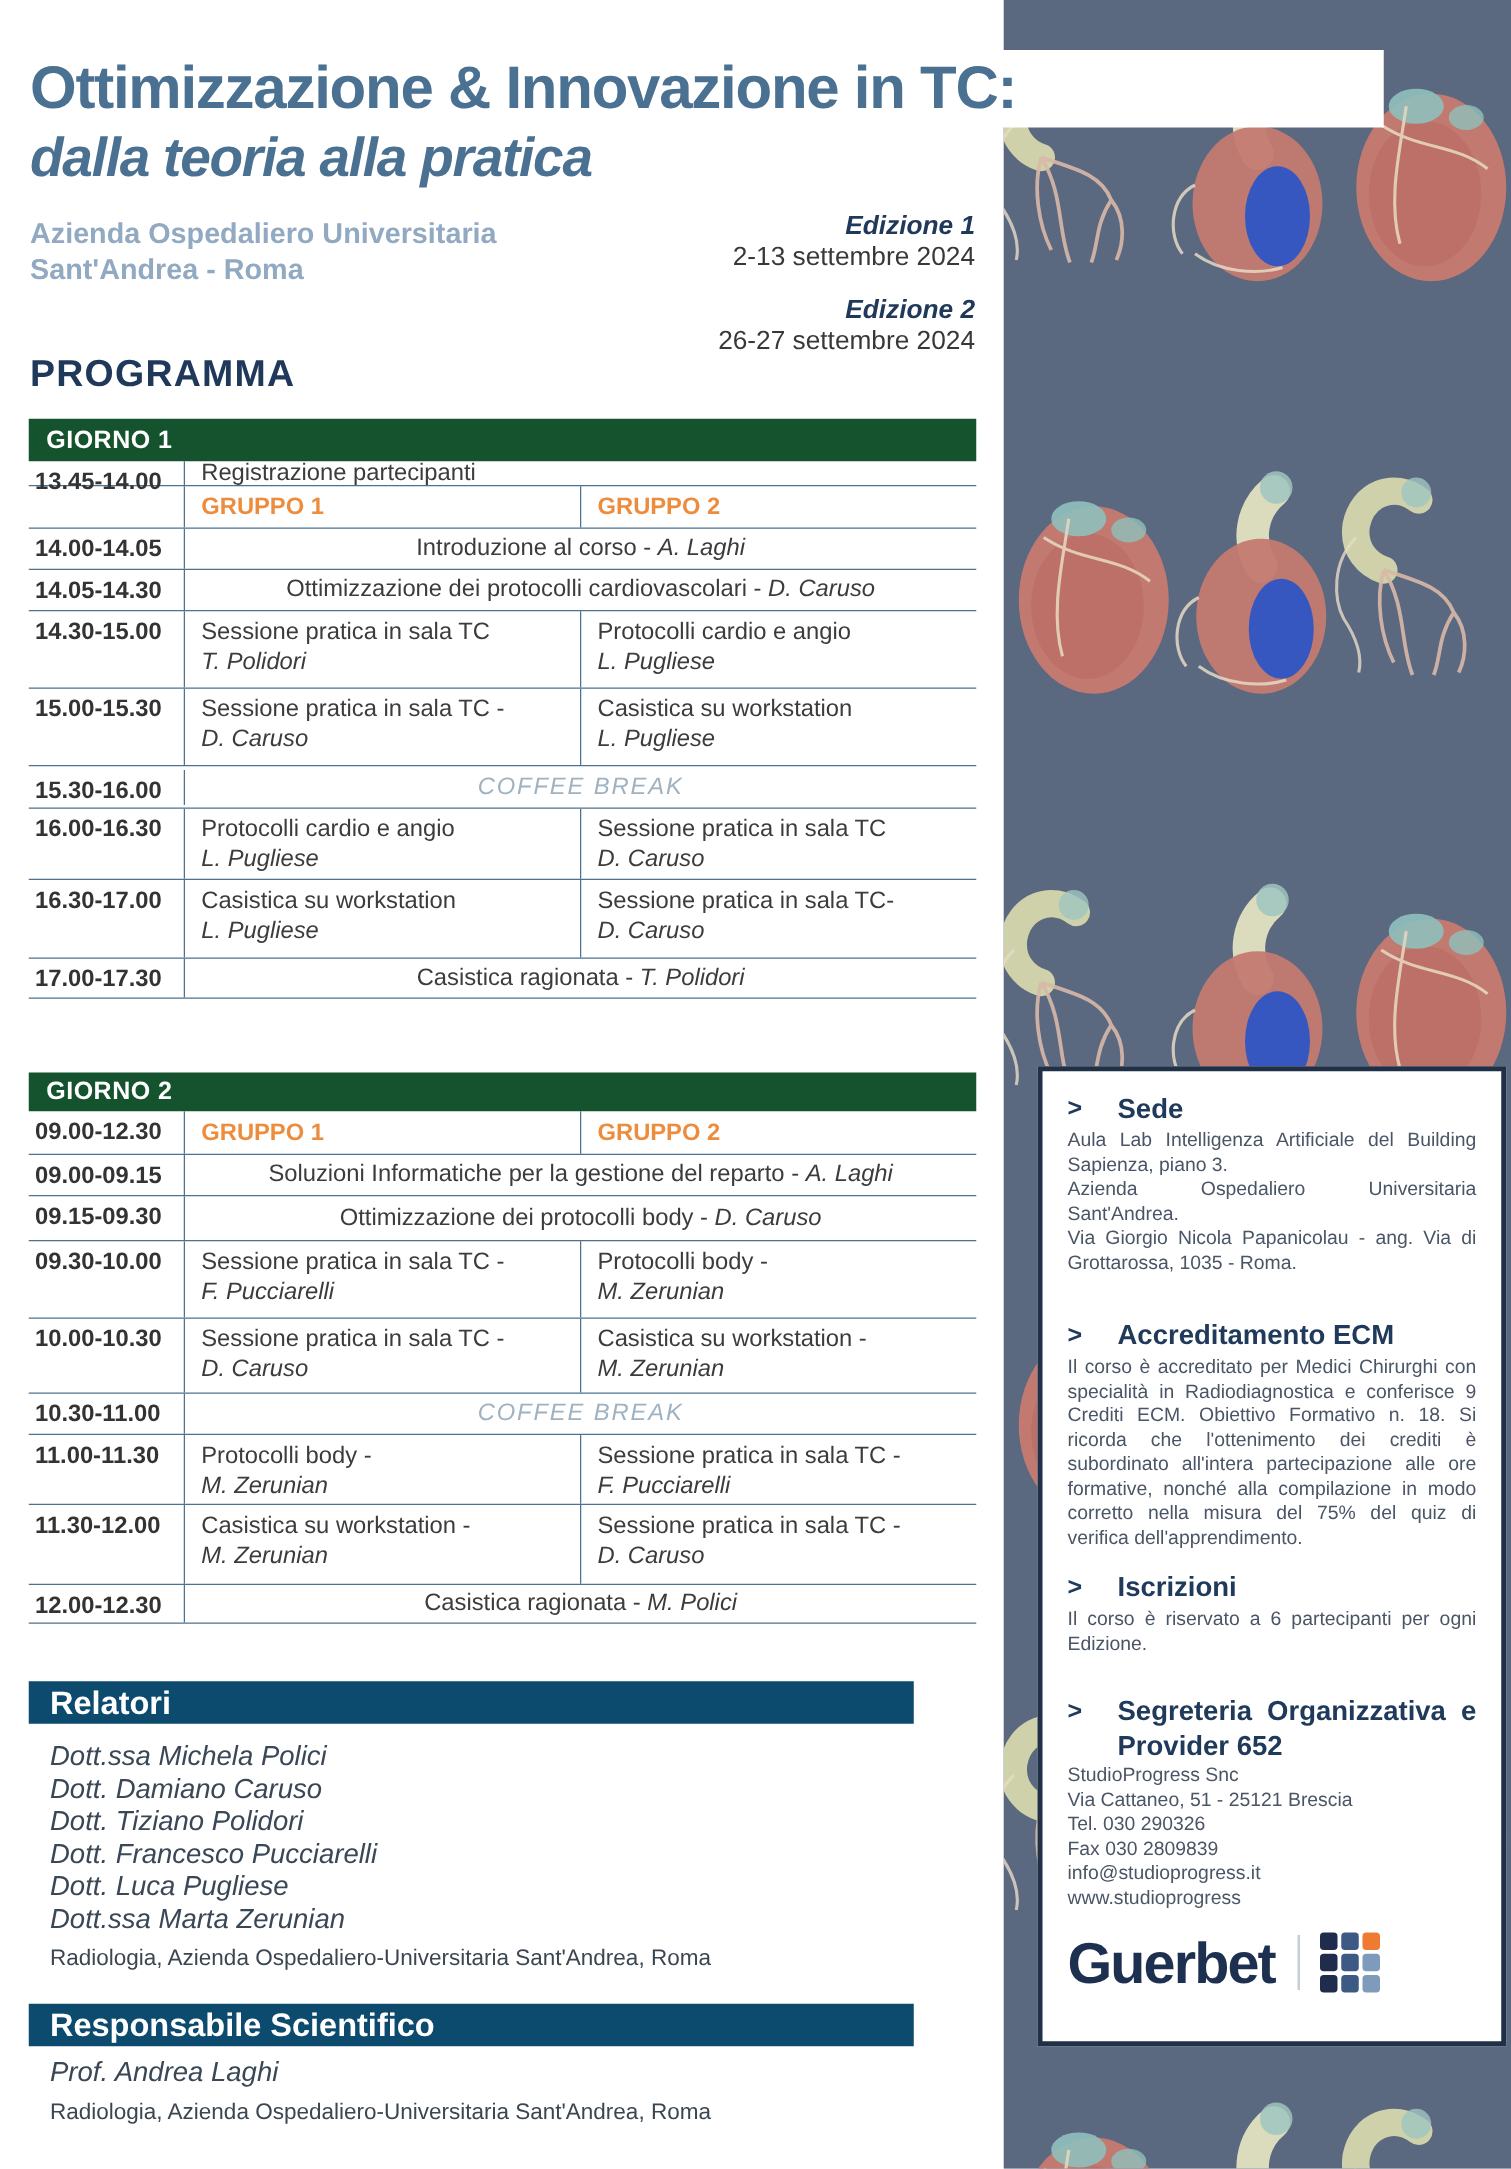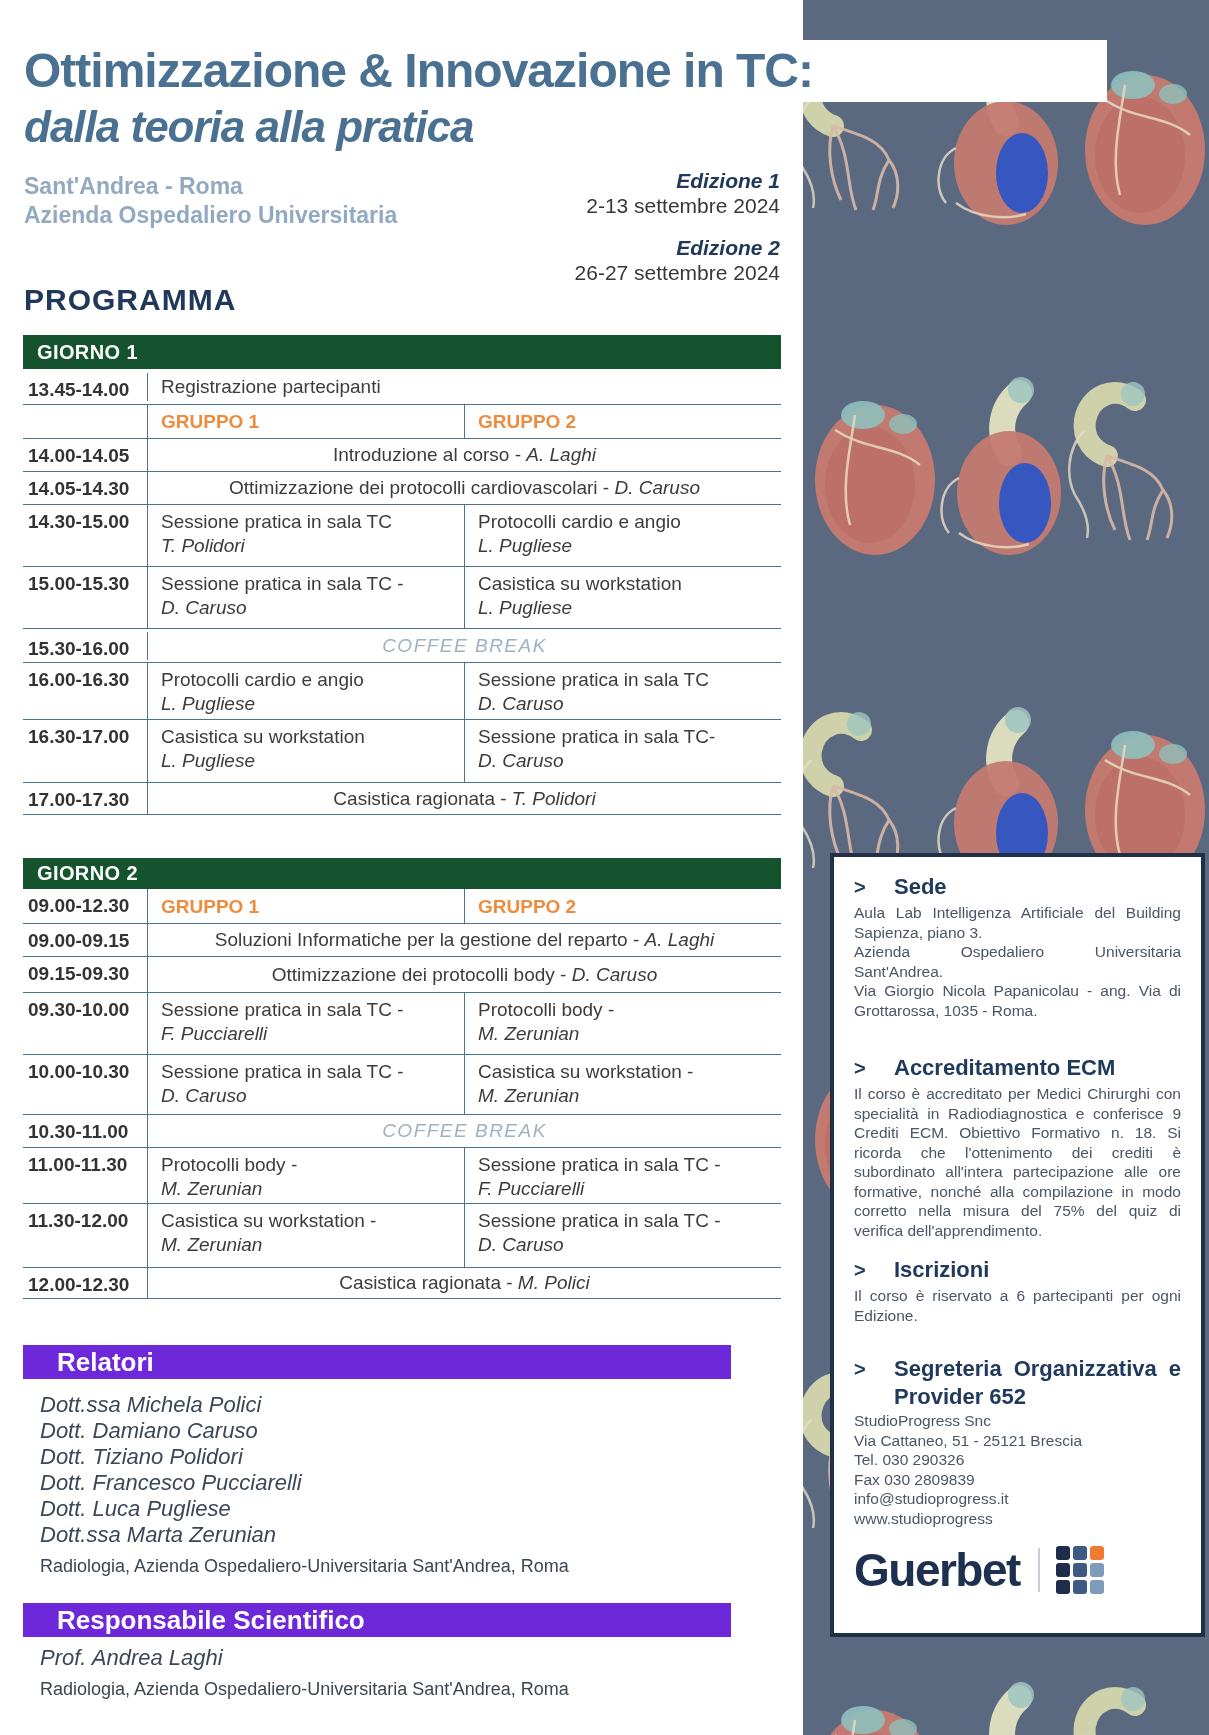--- a/index.html
+++ b/index.html
@@ -33,22 +33,22 @@
   .scell{flex:1;padding:5px 8px 4px 13px;font-size:19px;color:#3C3C3C;line-height:24px;}
   .scell.g1{border-right:1.5px solid #4C7290;}
   .speaker{font-style:italic;}
   .grp{color:#EE8C3E;font-weight:bold;display:flex;align-items:center;}
   .merged{flex:1;display:flex;align-items:center;justify-content:center;font-size:19px;color:#3C3C3C;}
   .merged-left{flex:1;display:flex;align-items:center;padding-left:13px;font-size:19px;color:#3C3C3C;}
   .coffee{font-style:italic;color:#9FB2C2;letter-spacing:1.5px;}
   .sp-in{font-style:italic;}
 
   
-  .section-band{position:absolute;left:23px;width:708px;height:34px;background:#6d28d9;color:#ffffff;
-                font-weight:bold;font-size:26px;line-height:34px;padding-left:34px;box-sizing:border-box;z-index:3;}
+  .section-band{position:absolute;left:23px;width:708px;height:34px;background:#0c4a6e;color:#ffffff;
+                font-weight:bold;font-size:26px;line-height:34px;padding-left:17px;box-sizing:border-box;z-index:3;}
   .names{position:absolute;left:40px;z-index:3;font-size:22px;font-style:italic;color:#3A4756;line-height:26px;}
   .affil{font-style:normal;font-size:18px;color:#3C4650;margin-top:5px;}
 
   
   .info-box{position:absolute;left:830px;top:853px;width:375px;height:784px;background:#ffffff;
             border:4px solid #203147;box-sizing:border-box;padding:16px 20px 0 20px;z-index:4;}
   .ib-head{display:flex;font-weight:bold;color:#203A5C;font-size:22px;line-height:28px;}
   .ib-arrow{flex:0 0 40px;font-size:20px;}
   .ib-head-text{flex:1;text-align:justify;}
   .ib-text{font-size:15.5px;line-height:19.5px;color:#4A5565;text-align:justify;margin:2px 0 0 0;}
@@ -116,37 +116,37 @@
       <use href="#rowB" transform="translate(0,1775)"></use>
     </svg>
   </div>
 
   <div class="title-band">
     <div class="title1">Ottimizzazione &amp; Innovazione in TC:</div>
   </div>
   <div class="title2">dalla teoria alla pratica</div>
 
   <div class="org">
+    <div>Azienda Ospedaliero Universitaria</div>
     <div>Sant'Andrea - Roma</div>
-    <div>Azienda Ospedaliero Universitaria</div>
   </div>
 
   <div class="editions">
     <div class="ed-label">Edizione 1</div>
     <div class="ed-date">2-13 settembre 2024</div>
     <div class="ed-label">Edizione 2</div>
     <div class="ed-date">26-27 settembre 2024</div>
   </div>
 
   <div class="programma">PROGRAMMA</div>
 
   <div class="sched" style="top:335px;">
     <div class="sched-header">GIORNO 1</div>
 
-    <div class="srow" style="height:36px;align-items:center;">
+    <div class="srow" style="height:20px;">
       <div class="stime">13.45-14.00</div>
       <div class="merged-left">Registrazione partecipanti</div>
     </div>
 
     <div class="srow" style="height:34px;">
       <div class="stime"></div>
       <div class="scells">
         <div class="scell g1 grp">GRUPPO 1</div>
         <div class="scell grp">GRUPPO 2</div>
       </div>

